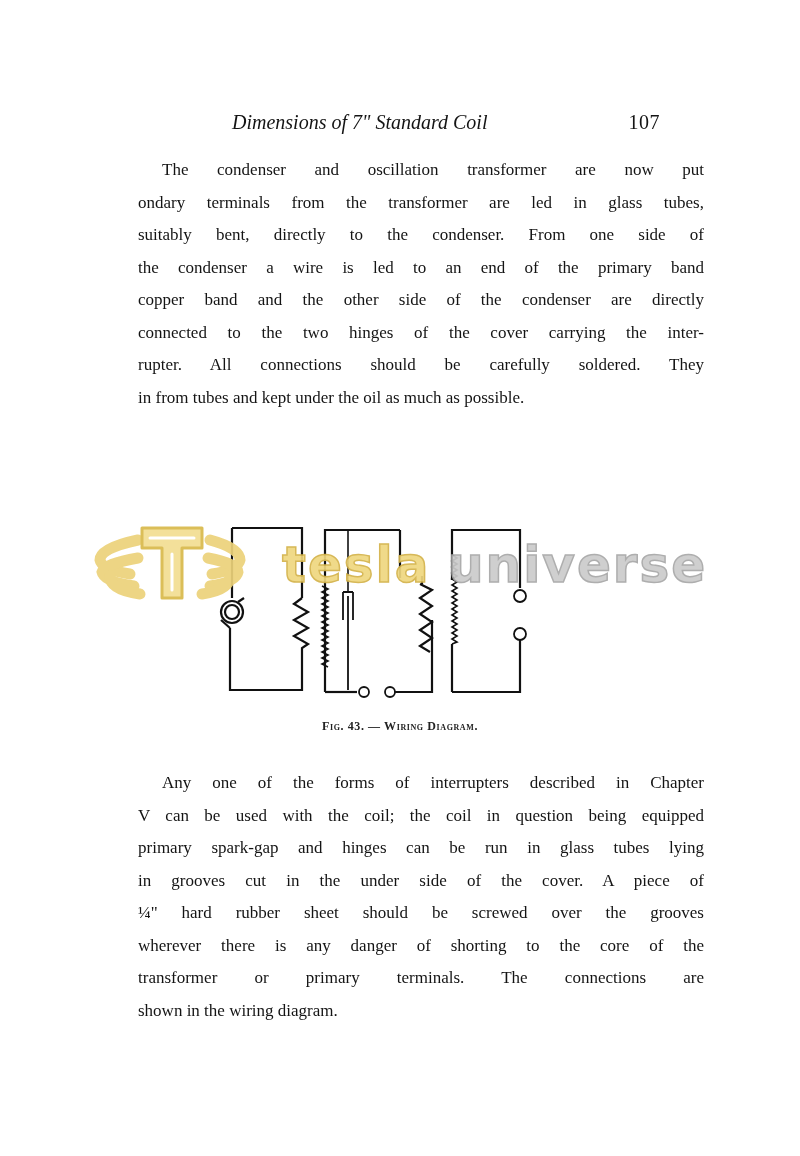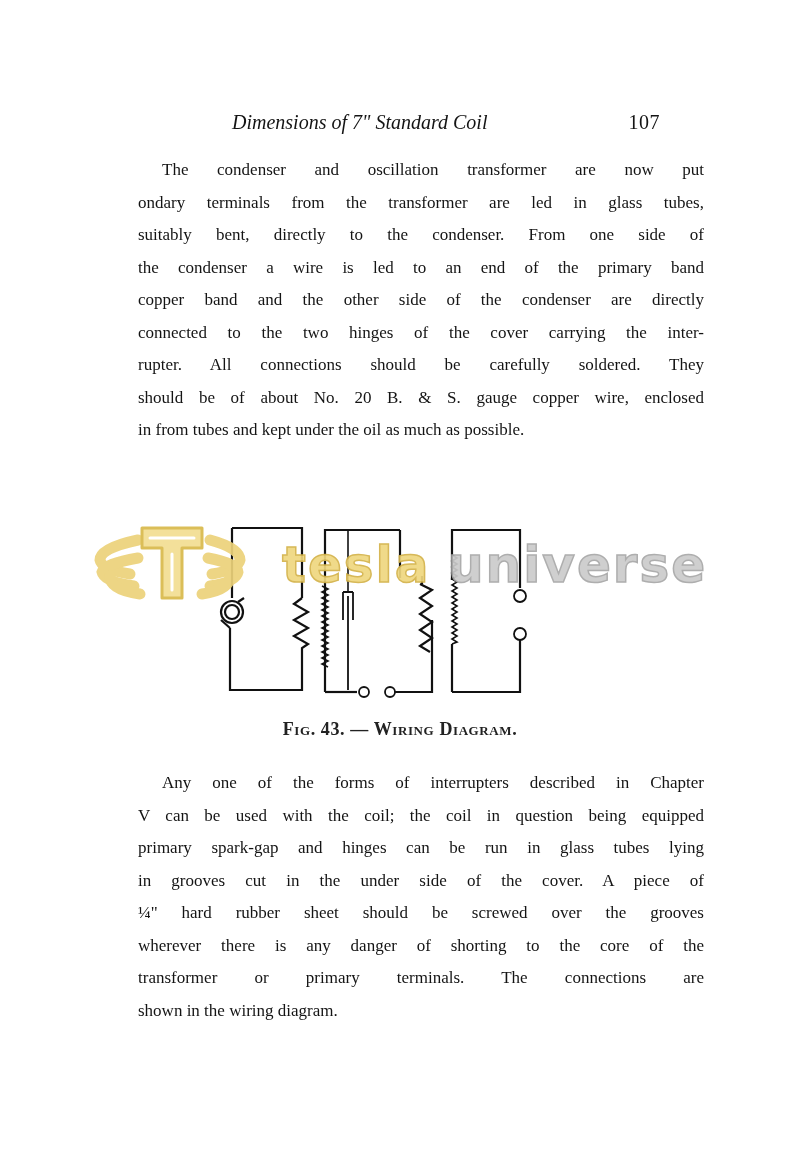--- a/index.html
+++ b/index.html
@@ -19,21 +19,21 @@
       font-size: 17px; line-height: 32.5px; text-align: justify; margin-left: 44px;
     }
     .para .line { display: block; text-align: justify; text-align-last: justify; white-space: nowrap; height: 32.5px; }
     .para .line.last { text-align-last: left; }
     .para .line.indent { padding-left: 24px; }
     #para1 { top: 154px; }
     #para2 { top: 767px; }
     .figure { position: absolute; left: 90px; top: 520px; width: 620px; height: 180px; }
     .caption {
       position: absolute; top: 719px; left: 0; width: 800px; text-align: center;
-      font-size: 18px; letter-spacing: 0.6px; font-variant: small-caps; font-weight: bold; color: #222;
+      font-size: 12px; letter-spacing: 0.6px; font-variant: small-caps; font-weight: bold; color: #222;
     }
     .caption span { font-variant: small-caps; }
     .watermark-text {
       font-family: "DejaVu Sans", sans-serif;
     }
   </style>
 </head>
 <body>
 
 <div class="page">
@@ -44,21 +44,20 @@
   </div>
 
   <div class="para" id="para1">
     <span class="line indent">The condenser and oscillation transformer are now put</span>
     <span class="line">ondary terminals from the transformer are led in glass tubes,</span>
     <span class="line">suitably bent, directly to the condenser. From one side of</span>
     <span class="line">the condenser a wire is led to an end of the primary band</span>
     <span class="line">copper band and the other side of the condenser are directly</span>
     <span class="line">connected to the two hinges of the cover carrying the inter-</span>
     <span class="line">rupter. All connections should be carefully soldered. They</span>
-    <span class="line">should be of about No. 20 B. &amp; S. gauge copper wire, enclosed</span>
     <span class="line last">in from tubes and kept under the oil as much as possible.</span>
   </div>
 
   <div class="figure">
     <svg width="620" height="180" viewBox="0 0 620 180" xmlns="http://www.w3.org/2000/svg">
 
       <g fill="none" stroke="#111" stroke-width="2.2" stroke-linejoin="miter">
         <path d="M 142 8 L 212 8 L 212 78"></path>
         <path d="M 212 78 l -8 6 l 14 8 l -14 8 l 14 8 l -14 8 l 14 8 l -6 4 L 212 130 L 212 170 L 140 170 L 140 108"></path>
         <path d="M 142 8 L 142 78"></path>

